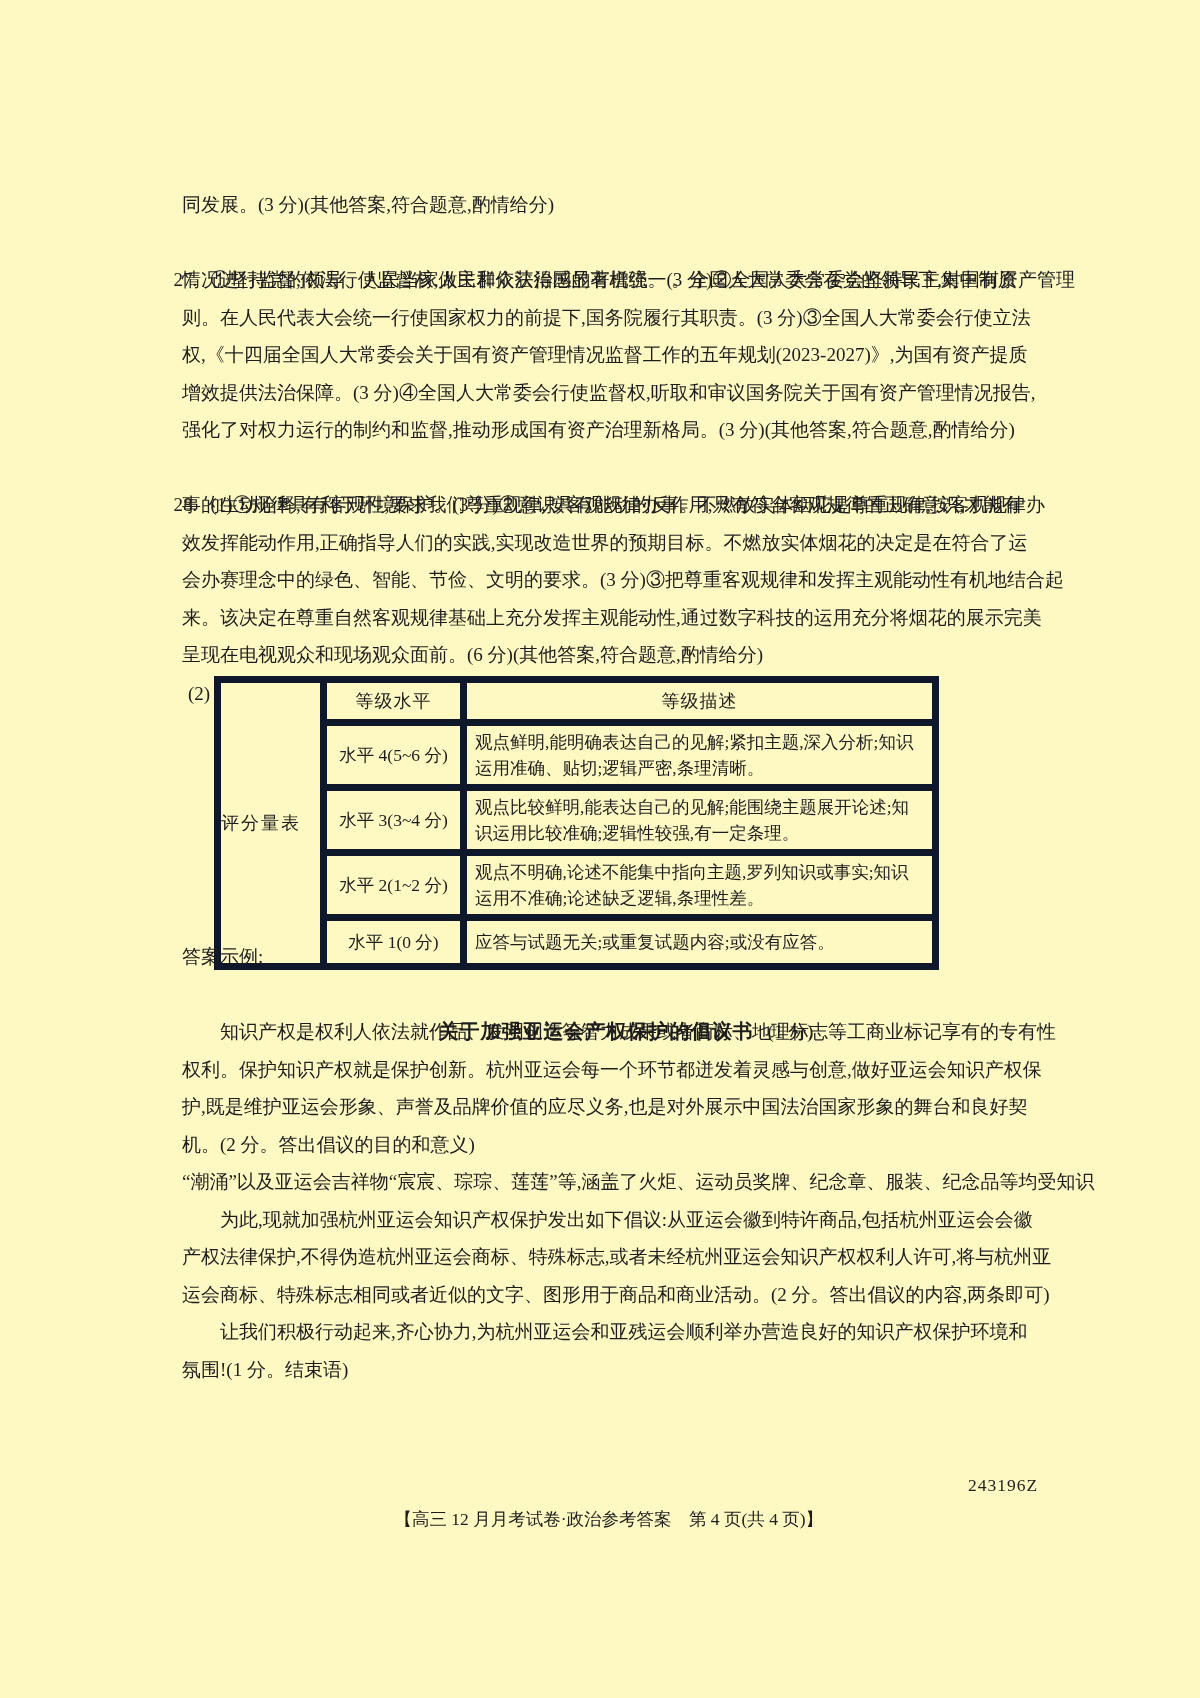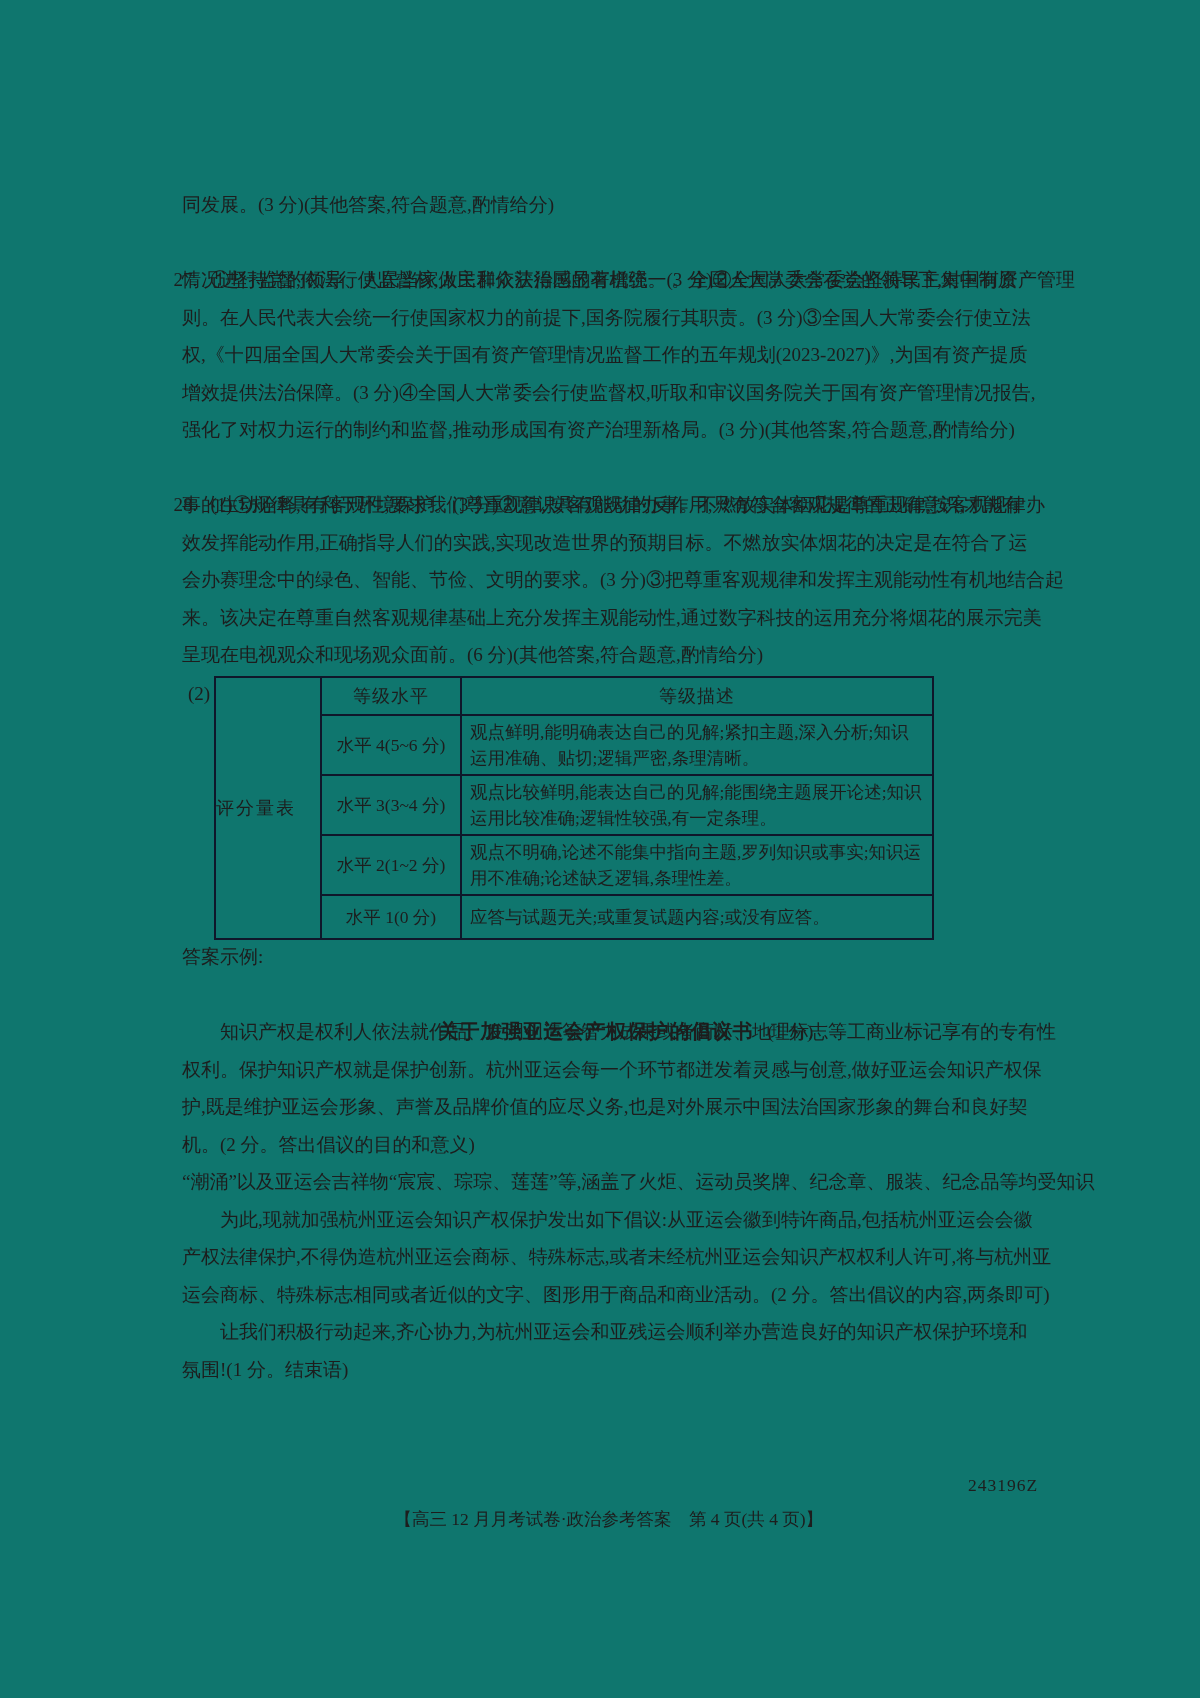--- a/index.html
+++ b/index.html
@@ -1,38 +1,38 @@
 <!DOCTYPE html>
 <html><head>
 <meta charset="utf-8">
 <style>
   html,body { margin:0; padding:0; background:#e8e8e8; }
   .page {
     position:relative; width:1200px; height:1698px; margin:0 auto;
-    background:#0f766e; overflow:hidden;
+    background:#fef9c3; overflow:hidden;
     font-family:"Liberation Serif","DejaVu Serif",serif;
     color:#1d1d1d;
   }
   .textblock { position:absolute; left:145px; width:932px; }
   .tb-a { top:186px; }
   .tb-b { top:922px;margin-top:16px; }
   .line { height:37.5px; line-height:37.5px; font-size:19px; white-space:pre; }
   .cont { padding-left:37px; }
   .pindent { padding-left:75px; }
   .qnum { display:inline-block; width:37px; }
   .title-line { text-align:center; font-size:20px; }
   .title-text { font-weight:bold; font-family:"Liberation Sans","DejaVu Sans",sans-serif; letter-spacing:1px; }
   .title-score { margin-left:14px; font-size:19px; }
   .part2 { position:absolute; left:188px; top:676px; display:flex; align-items:flex-start; }
   .part2-label { font-size:19px; line-height:36px; width:26px; flex:none; }
   table.rubric {
     border-collapse:collapse; table-layout:fixed; width:718px;
     border:2px solid #1d1d1d; font-size:17.5px; color:#1d1d1d;
   }
-  .rubric th, .rubric td { border:2px solid #0f172a; font-weight:normal; padding:0; }
+  .rubric th, .rubric td { border:7px solid #0f172a; font-weight:normal; padding:0; }
   .rubric th { height:36px; text-align:center; font-size:18px; letter-spacing:1px; }
   .rubric td.rowlabel { text-align:left; font-size:18px; letter-spacing:2px; }
   .rubric td.lvl { text-align:center; white-space:nowrap; }
   .rubric td.desc { padding:2px 8px; line-height:26px; text-align:left; }
   .rubric tr.r-two td { height:54px; }
   .rubric tr.r-last td { height:38px; }
   .footer {
     position:absolute; top:1468px; left:0; width:1200px;
     text-align:center; font-size:17.5px; line-height:34px; white-space:pre;
   }

